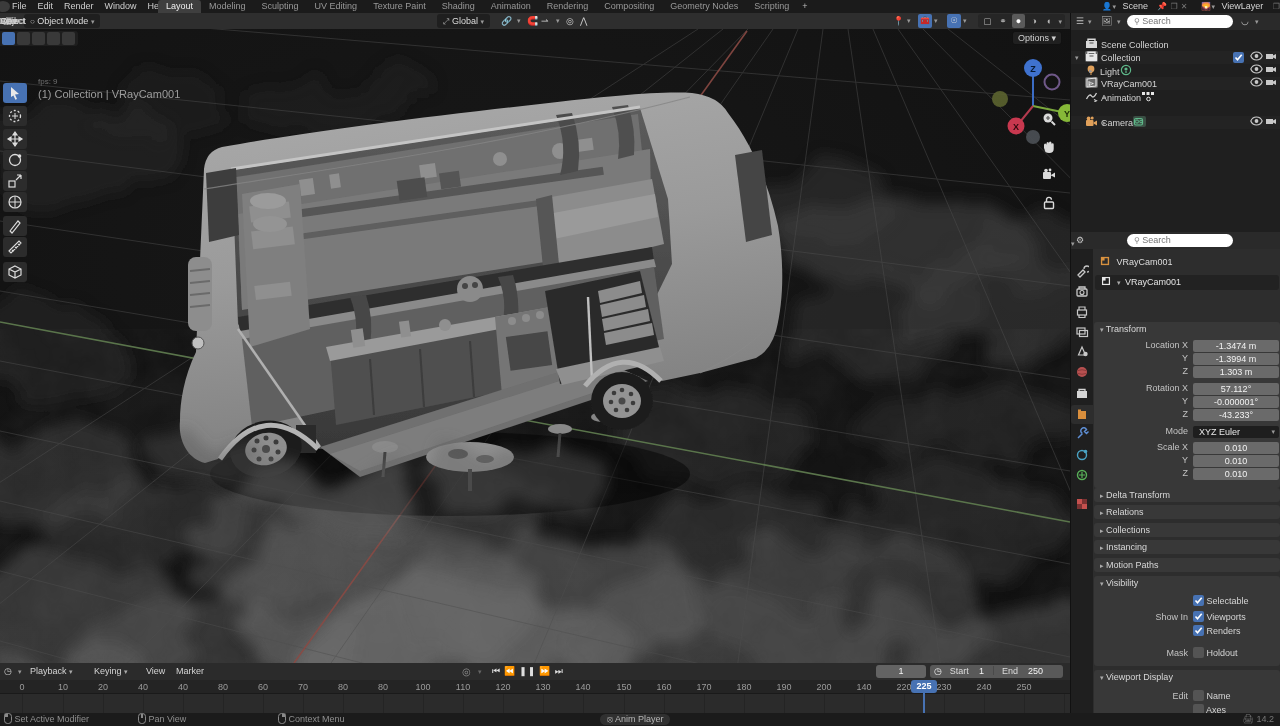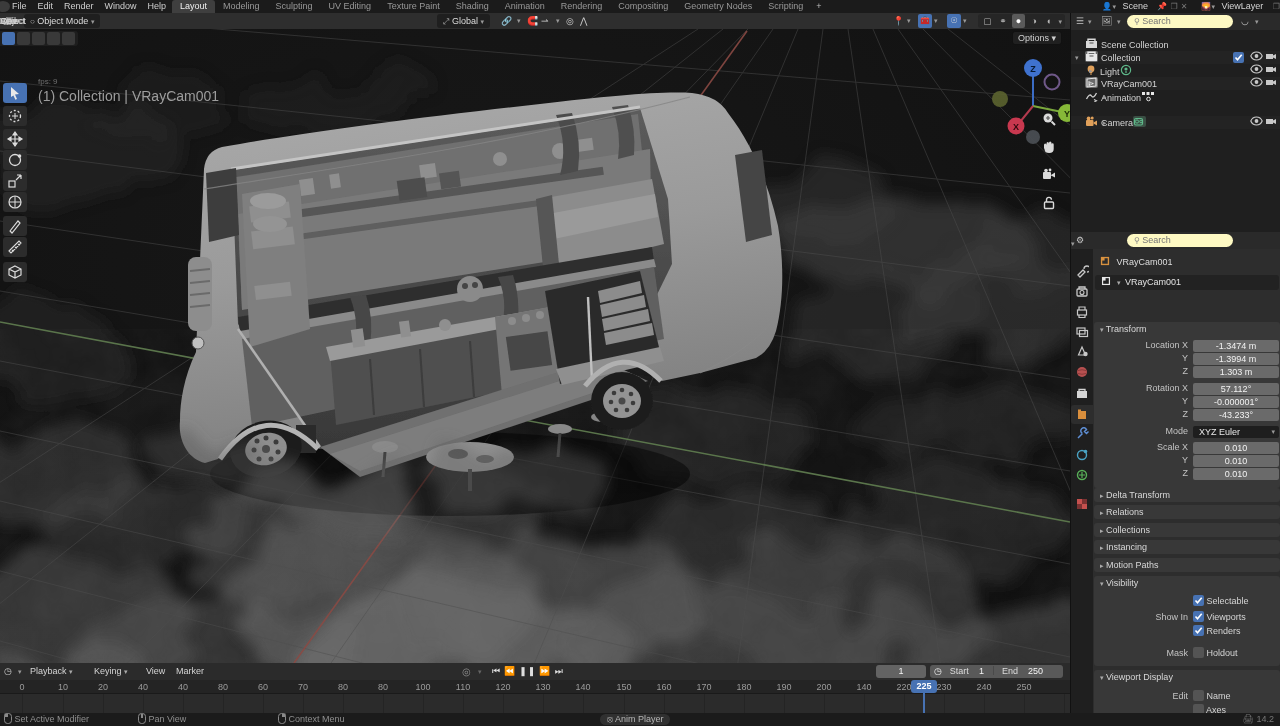--- a/index.html
+++ b/index.html
@@ -2,21 +2,21 @@
 <html><head><meta charset="utf-8"><title>b</title>
 <style>
 *{margin:0;padding:0;box-sizing:border-box}
 html,body{width:1280px;height:726px;overflow:hidden;background:#111;font-family:"Liberation Sans",sans-serif;-webkit-font-smoothing:antialiased}
 #stage{position:relative;width:1280px;height:726px;background:#1d1d1d}
 
 #topbar{position:absolute;left:0;top:0;width:1280px;height:13px;background:#1b1b1b;z-index:30}
 .blogo{position:absolute;left:-4px;top:1px;width:14px;height:11px;border-radius:50%;background:#3b3b3b}
 .menus{position:absolute;left:12px;top:0;height:13px;line-height:13px;font-size:9px;color:#cfcfcf}
 .menus span{margin-right:11px}
-.tabs{position:absolute;left:172px;top:0;height:13px;line-height:13px;font-size:9px;color:#989898;white-space:nowrap}
+.tabs{position:absolute;left:158px;top:0;height:13px;line-height:13px;font-size:9px;color:#989898;white-space:nowrap}
 .tab{display:inline-block;padding:0 8px;height:13px}
 .tab.act{background:#3f3f3f;color:#efefef;border-radius:3px 3px 0 0}
 .tab.plus{padding:0 5px;color:#bdbdbd}
 .tright{position:absolute;right:0;top:0;height:13px;line-height:13px;font-size:9px;color:#d5d5d5;white-space:nowrap}
 .tright .tlabel{margin:0 4px}
 .tright .ticon{font-size:8px;color:#bbb;margin-left:3px}
 .tright .ticon.dim{color:#777}
 .tright .sep{display:inline-block;width:6px}
 .dd{font-size:7px;color:#999}
 
@@ -38,30 +38,30 @@
 
 #vp{position:absolute;left:0;top:29px;width:1070px;height:663px;background:#131313;overflow:hidden}
 #toolset{position:absolute;left:0;top:2px;width:78px;height:15px;background:#1e1e1e;border-radius:0 3px 3px 0}
 #toolset .ts{position:absolute;top:1px;width:13px;height:13px;border-radius:2px;background:#393939}
 #toolset .ts.b{background:#4772b3}
 #optbtn{position:absolute;left:1012px;top:2px;width:50px;height:14px;background:#202020;border:1px solid #111;border-radius:3px;color:#cfcfcf;font-size:9px;line-height:12px;text-align:center}
 #toolcol{position:absolute;left:3px;top:0;width:24px}
 .tbtn{position:absolute;left:0;width:24px;height:20px;background:#2c2c2c;border-radius:3px;text-align:center;padding-top:1px}
 .tbtn.act{background:#4772b3}
 #vptext1{position:absolute;left:38px;top:48px;font-size:8px;color:#6f6f6f}
-#vptext2{position:absolute;left:38px;top:59px;font-size:14px;color:#9d9d9d}
+#vptext2{position:absolute;left:38px;top:59px;font-size:11px;color:#9d9d9d}
 #gizmo{position:absolute;left:988px;top:25px}
 #navic{position:absolute;left:1040px;top:82px}
 .nbtn{position:absolute;left:0;top:0;width:18px;height:18px;text-align:center}
 
 #outliner{position:absolute;left:1070px;top:13px;width:210px;height:219px;background:#1f1f1f;border-left:1px solid #111}
 .ohead{position:absolute;left:0;top:0;width:210px;height:17px;background:#2a2a2a}
 .ohic{position:absolute;left:5px;top:0;line-height:17px;font-size:9px;color:#c5c5c5}
 .ohead .dd{position:absolute;left:17px;top:0;line-height:17px}
-.osearch{position:absolute;left:56px;top:2px;width:106px;height:13px;background:#fef9c3;border-radius:7px;color:#757575;font-size:9px;line-height:13px;padding-left:7px}
+.osearch{position:absolute;left:56px;top:2px;width:106px;height:13px;background:#ffffff;border-radius:7px;color:#757575;font-size:9px;line-height:13px;padding-left:7px}
 .osearch .mag{font-size:8px;color:#888}
 .otree{position:absolute;left:0;top:17px;width:210px;height:202px}
 .orow{position:absolute;left:0;width:210px;height:13px;font-size:9px;color:#d4d4d4;line-height:13px}
 .orow:nth-child(even){background:#232323}
 .oarrow{position:absolute;top:0;font-size:7px;color:#999}
 .oic,.oic2{display:inline-block;vertical-align:-1px;margin-right:3px}
 .oic.sel svg, .oic.selbg svg{background:#6a6a6a;border-radius:2px}
 .oic2.selbg2 svg{background:#3a4f44;border-radius:2px}
 .olabel{color:#d4d4d4}
 .oright{position:absolute;right:4px;top:0;white-space:nowrap}

